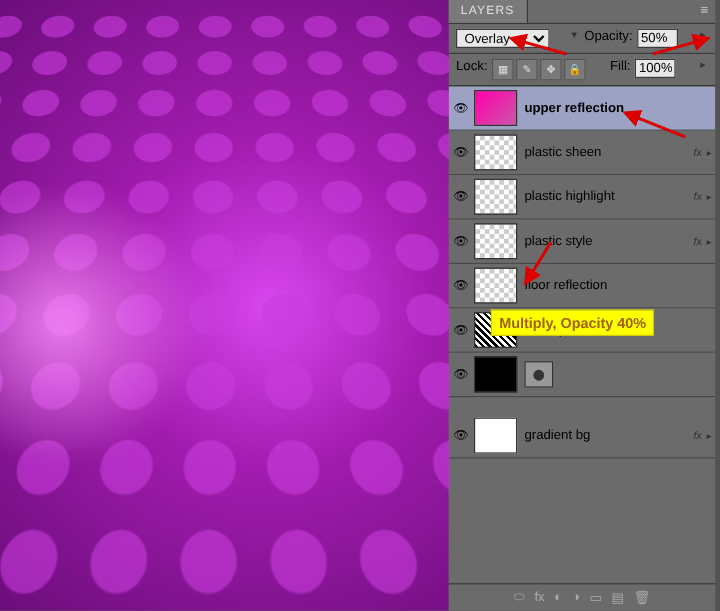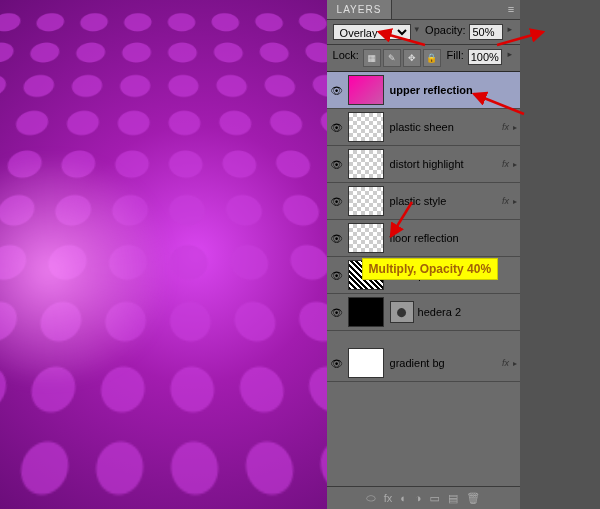--- a/index.html
+++ b/index.html
@@ -1,16 +1,16 @@
 <!DOCTYPE html>
 <html><head>
 <meta charset="utf-8">
 <style>
 body{margin:0;font-family:Tahoma,Arial,sans-serif;font-size:11px;color:#000;background:#535353;overflow:hidden}
-.app{display:flex;width:520px;height:509px}
+.app{display:flex;width:596px;height:509px}
 .canvas{width:374px;height:509px;background:radial-gradient(circle at 60% 50%,#d946ef 0%,#a21caf 40%,#6b0d7a 100%);position:relative;overflow:hidden}
 .dots{position:absolute;inset:0;background-image:radial-gradient(circle,rgba(200,60,220,0.6) 12px,transparent 13px);background-size:40px 40px;transform:perspective(400px) rotateX(25deg) scale(1.5);transform-origin:center}
 .glow{position:absolute;left:-80px;top:160px;width:260px;height:220px;border-radius:50%;background:radial-gradient(circle,rgba(255,150,255,0.8),transparent 70%);filter:blur(8px)}
 .panel{flex:1;background:#6b6b6b;display:flex;flex-direction:column;position:relative}
 .tab{display:flex;background:#6b6b6b;border-bottom:1px solid #3a3a3a}
 .tab span{padding:4px 10px;background:#7a7a7a;color:#e0e0e0;font-size:10px;letter-spacing:1px;border-right:1px solid #3a3a3a}
 .menu-icon{margin-left:auto;width:18px;height:18px;display:flex;align-items:center;justify-content:center;cursor:pointer}
 .menu-icon::before{content:"≡";color:#ccc;font-size:11px}
 .controls{padding:4px 6px;display:flex;align-items:flex-start;gap:4px;border-bottom:1px solid #3a3a3a}
 .lbl{color:#000;font-size:11px}
@@ -84,21 +84,21 @@
         <div class="layer">
           <div class="eye"></div>
           <div class="thumb checker"></div>
           <div class="layer-name">plastic sheen</div>
           <div class="fx">fx</div>
           <div class="tri">▸</div>
         </div>
         <div class="layer">
           <div class="eye"></div>
           <div class="thumb checker"></div>
-          <div class="layer-name">distort highlight</div>
+          <div class="layer-name">plastic highlight</div>
           <div class="fx">fx</div>
           <div class="tri">▸</div>
         </div>
         <div class="layer">
           <div class="eye"></div>
           <div class="thumb checker"></div>
           <div class="layer-name">plastic style</div>
           <div class="fx">fx</div>
           <div class="tri">▸</div>
         </div>
@@ -109,21 +109,20 @@
         </div>
         <div class="layer">
           <div class="eye"></div>
           <div class="thumb pattern"></div>
           <div class="layer-name">circle pattern distort</div>
         </div>
         <div class="layer">
           <div class="eye"></div>
           <div class="thumb black"></div>
           <div class="mask">⬤</div>
-          <div class="layer-name">hedera 2</div>
         </div>
         <div class="layer" style="margin-top: 14px;">
           <div class="eye"></div>
           <div class="thumb white"></div>
           <div class="layer-name">gradient bg</div>
           <div class="fx">fx</div>
           <div class="tri">▸</div>
         </div>
       </div>
     <div class="footer">

